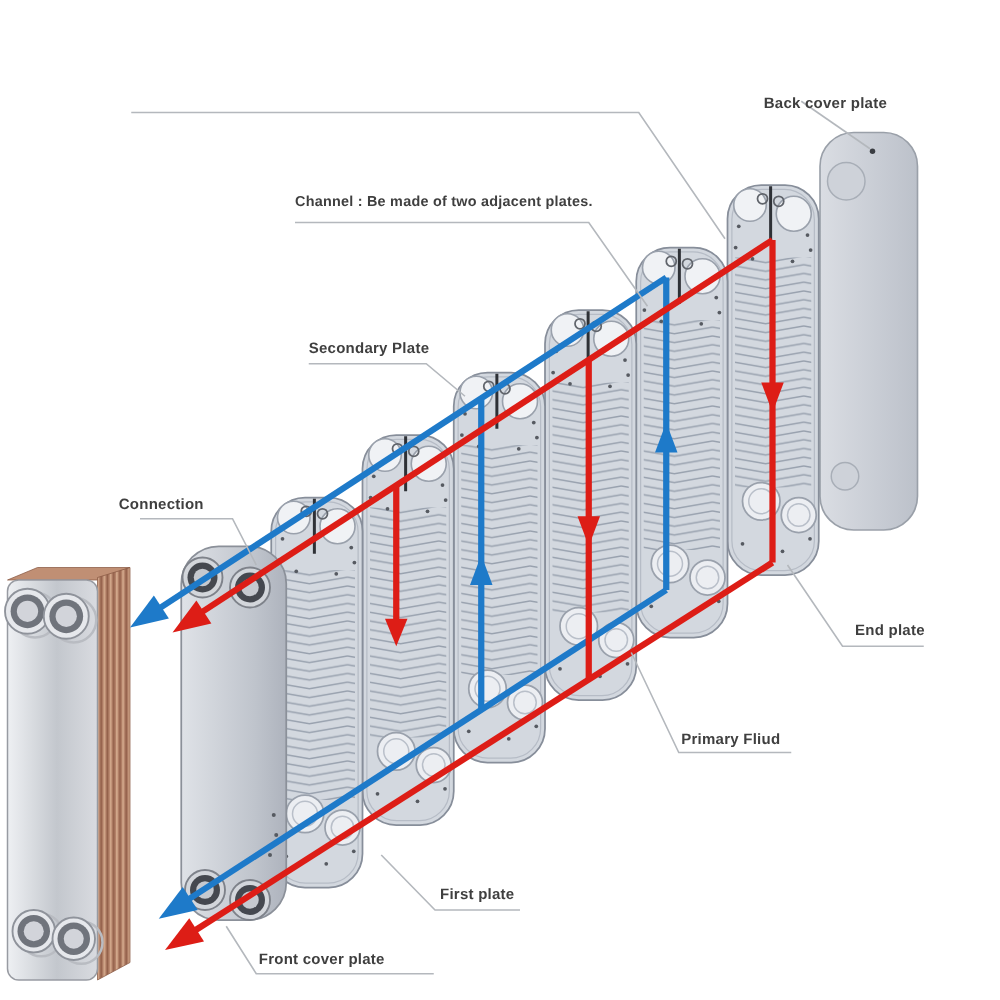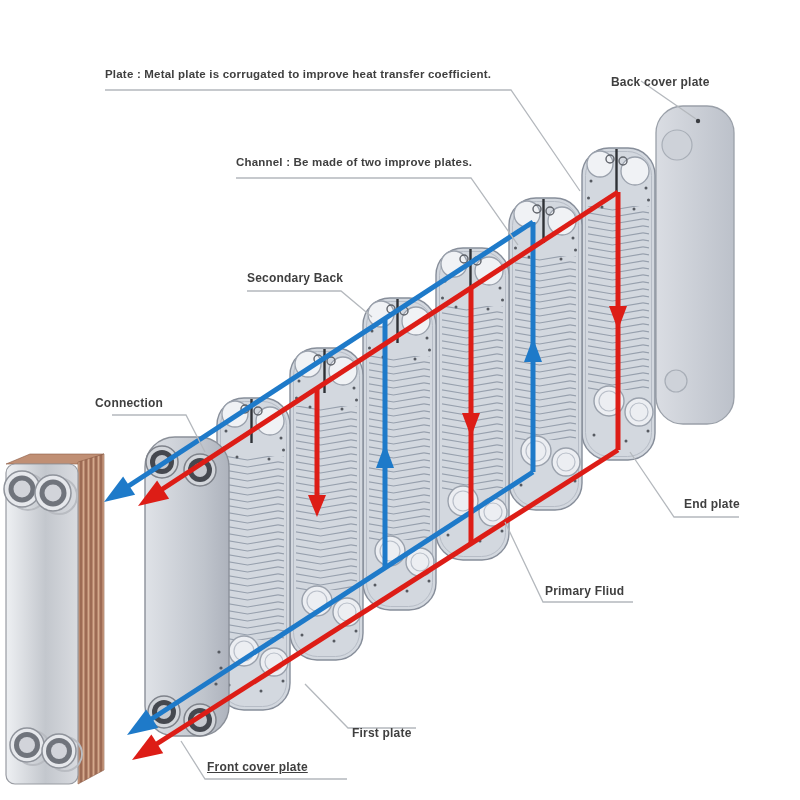--- a/index.html
+++ b/index.html
@@ -163,23 +163,22 @@
     <path d="M641,81 L696,119"></path>
     <path d="M247,291 H341 L372,317"></path>
     <path d="M112,415 H186 L205,452"></path>
     <path d="M630,452 L674,517 H739"></path>
     <path d="M505,522 L543,602 H633"></path>
     <path d="M305,684 L348,728 H416"></path>
     <path d="M181,741 L205,779 H347"></path>
   </g>
 </svg>
 
-<div class="label note" style="left:105px;top:68px;">Plate : Metal plate is corrugated to improve heat transfer coefficient.</div>
-<div class="label note" style="left:236px;top:156px;">Channel : Be made of two improve plates.</div>
+<div class="label note" style="left:236px;top:156px;">Channel : Be made of two adjacent plates.</div>
 <div class="label" style="left:611px;top:75px;">Back cover plate</div>
-<div class="label" style="left:247px;top:271px;">Secondary Back</div>
+<div class="label" style="left:247px;top:271px;">Secondary Plate</div>
 <div class="label" style="left:95px;top:396px;">Connection</div>
 <div class="label" style="left:684px;top:497px;">End plate</div>
 <div class="label" style="left:545px;top:584px;text-align:right;">Primary Fliud</div>
-<div class="label" style="left:352px;top:726px;">First plate</div>
-<div class="label" style="left:207px;top:760px;text-decoration:underline;">Front cover plate</div>
+<div class="label" style="left:352px;top:708px;">First plate</div>
+<div class="label" style="left:207px;top:760px;">Front cover plate</div>
 
 </div>
 
 </body></html>

